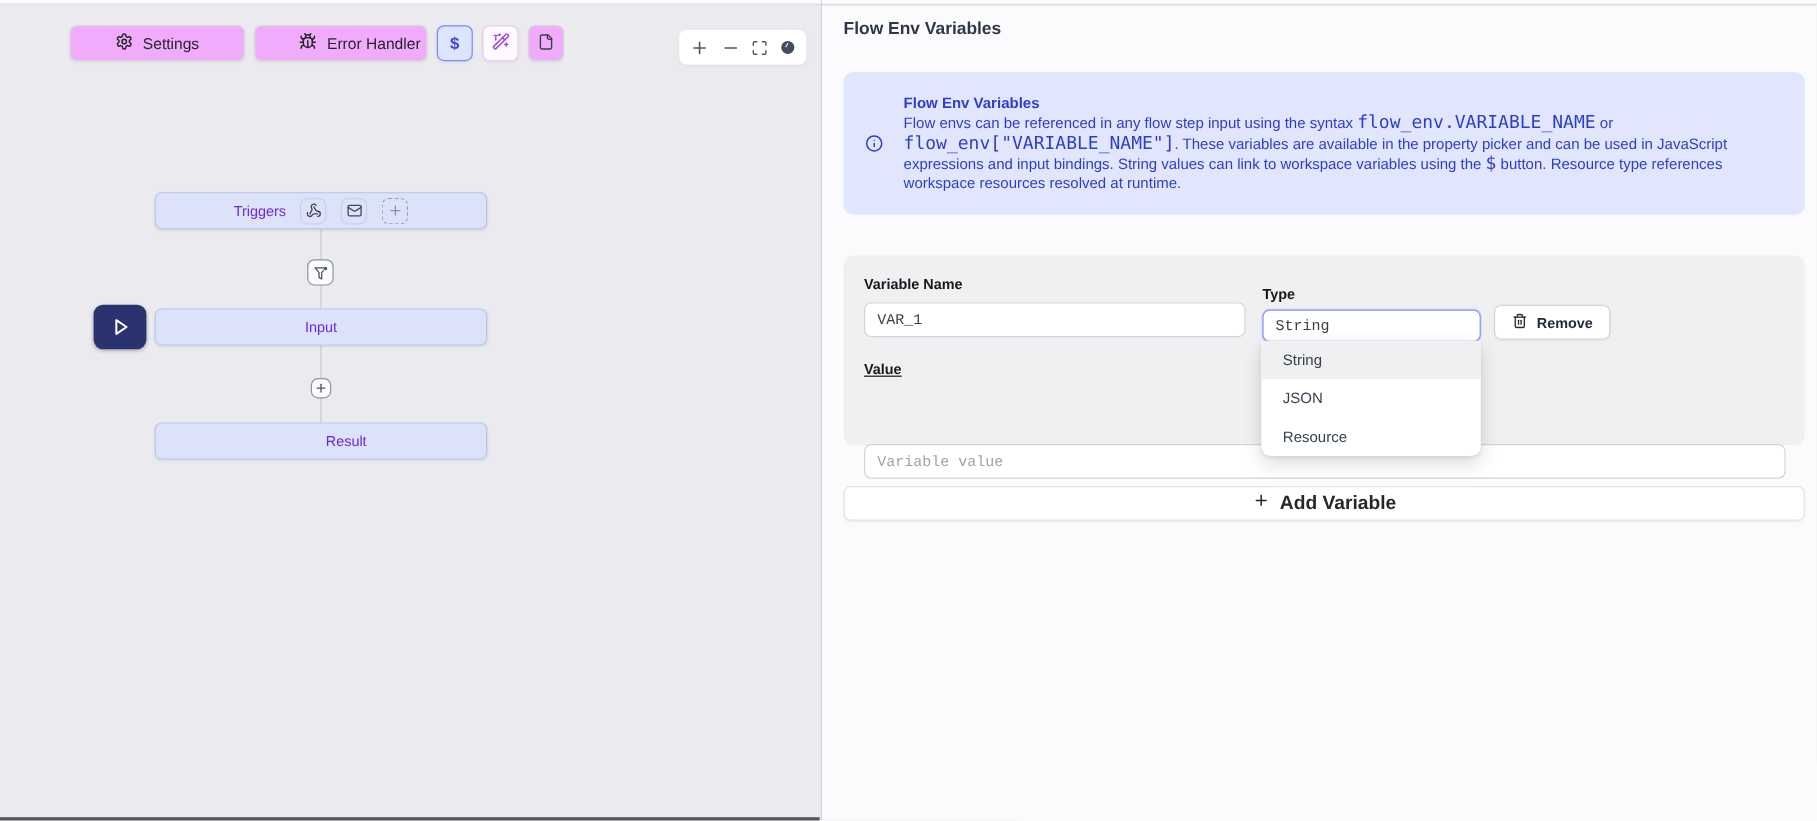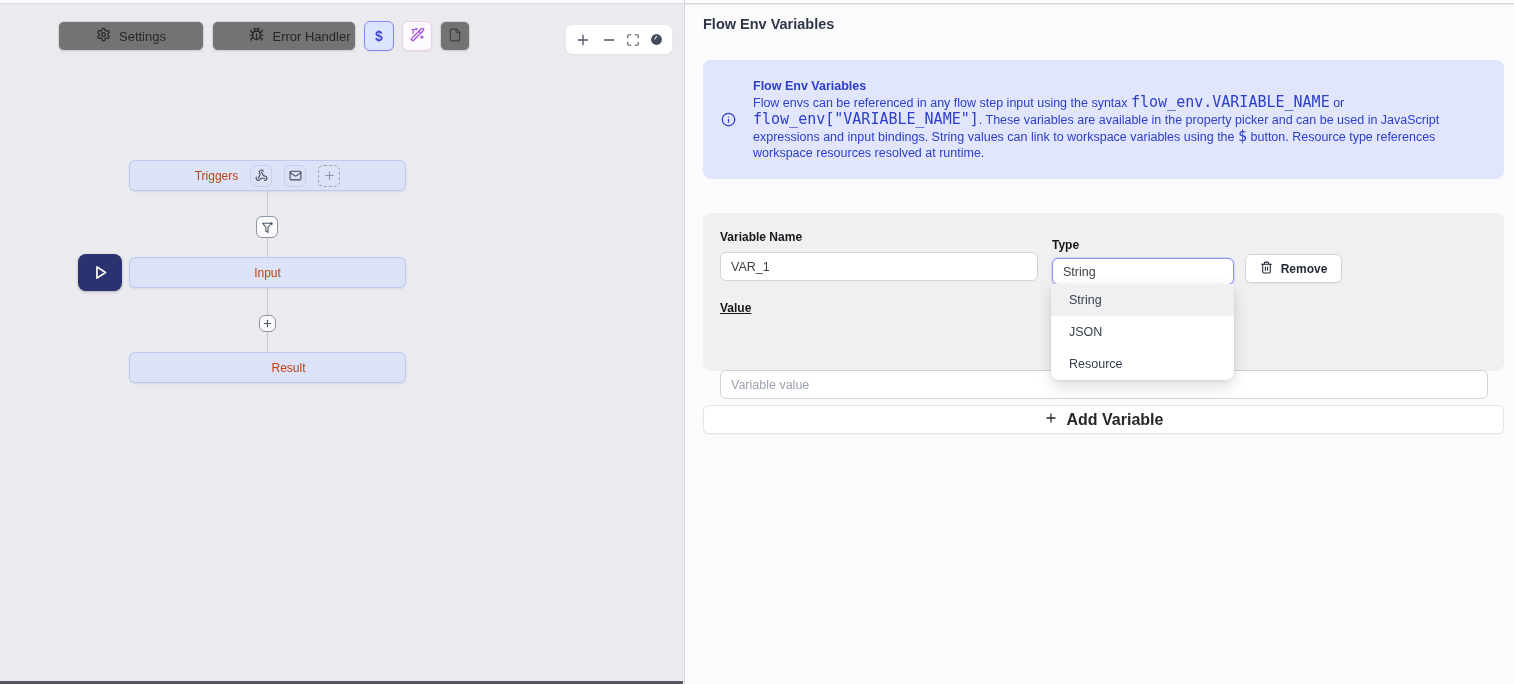--- a/index.html
+++ b/index.html
@@ -9,39 +9,39 @@
   .topstrip { position: absolute; left: 0; top: 0; width: 100%; height: 4px;
     background: #fdfdfe; border-bottom: 1px solid #d9dade; z-index: 5; }
 
   
   .canvas { position: absolute; left: 0; top: 5px; width: 684px; height: 679px; background: #eaeaef; }
   .divider { position: absolute; left: 684px; top: 0; width: 1px; height: 684px; background: #d6d6da; z-index: 6; }
   .hscrollbar { position: absolute; left: 0; top: 676px; width: 683px; height: 3px; background: #56565e; }
 
   .toolbar { position: absolute; left: 58px; top: 16px; display: flex; gap: 8px; align-items: center; }
   .btn { display: flex; align-items: center; justify-content: center; gap: 8px; height: 30px;
-    background: #737373; border: 1px solid #d4d4d8; border-radius: 6px;
+    background: #f0abfc; border: 1px solid #d4d4d8; border-radius: 6px;
     font-size: 13px; color: #27272a; font-weight: 500; box-shadow: 0 1px 2px rgba(0,0,0,.05); cursor: pointer; }
   .btn svg { flex: 0 0 auto; }
   .btn-settings { width: 146px; }
   .btn-error { width: 144px; padding-left: 32px; }
   .btn-sq { width: 30px; }
   .btn-dollar { background: #dde4fd; border-color: #7d8af2; color: #4348d4; font-weight: 700; font-size: 14px; }
   .btn-wand { background: #fdfaff; border-color: #efccf4; color: #a24bdb; }
   .btn-file { color: #3f3f46; }
 
   .zoomctl { position: absolute; left: 566px; top: 20px; width: 106px; height: 29px; background: #ffffff;
     border-radius: 6px; display: flex; align-items: center; justify-content: space-evenly; color: #4b5563;
     box-shadow: 0 1px 2px rgba(0,0,0,.05); }
   .zoomctl > span { display: flex; align-items: center; cursor: pointer; }
 
   .node { position: absolute; left: 129px; width: 277px; height: 31px;
     background: #dce3f8; border: 1px solid #bec9ee; border-radius: 6px;
     display: flex; align-items: center; justify-content: center; gap: 12px;
-    font-size: 12px; color: #c2410c; box-shadow: 0 1px 2px rgba(0,0,0,.08); cursor: pointer; }
+    font-size: 12px; color: #6d28d9; box-shadow: 0 1px 2px rgba(0,0,0,.08); cursor: pointer; }
   .miniicon { width: 22px; height: 22px; border: 1px solid #c6cff0; border-radius: 6px;
     display: flex; align-items: center; justify-content: center; color: #3f4756; background: transparent; cursor: pointer; }
   .miniicon.dashed { border: 1.5px dashed #98a1b3; color: #8a93a6; }
 
   .vline { position: absolute; left: 267px; width: 1px; background: #c8c8d0; }
   .linebox { position: absolute; background: #fbfbfd; border: 1px solid #8b95a6; border-radius: 6px;
     display: flex; align-items: center; justify-content: center; color: #4b5563; cursor: pointer; }
 
   .playbtn { position: absolute; left: 78px; top: 249px; width: 44px; height: 37px; background: #2b3270;
     border-radius: 8px; display: flex; align-items: center; justify-content: center; color: #ffffff;
@@ -55,21 +55,21 @@
     background: #e1e6fc; border-radius: 8px; display: flex; align-items: center; color: #2c3ecb; }
   .infobox .icon-col { flex: 0 0 50px; display: flex; justify-content: center; }
   .infobox .txt-col { flex: 1; max-width: 728px; font-size: 12.5px; line-height: 16px; padding-right: 20px; }
   .infobox .info-heading { font-weight: 700; }
   .mono { font-family: "DejaVu Sans Mono", monospace; font-size: 15px; }
 
   .card { position: absolute; left: 18px; top: 208px; width: 801px; height: 158px;
     background: #f0f0f3; border-radius: 8px; }
   .field-label { position: absolute; font-size: 12px; font-weight: 700; color: #18181b; }
   .tinput { position: absolute; background: #ffffff; border: 1px solid #d4d4d8; border-radius: 6px;
-    font-size: 12.5px; color: #3f3f46; padding: 0 10px; font-family: Liberation Sans, sans-serif; outline: none; }
+    font-size: 12.5px; color: #3f3f46; padding: 0 10px; font-family: Liberation Mono, monospace; outline: none; }
   .tinput::placeholder { color: #9ca3af; }
   .type-input { border: 1px solid #8b95f5; box-shadow: 0 0 0 1px rgba(129,140,248,.25); }
   .remove-btn { position: absolute; left: 542px; top: 41px; width: 97px; height: 29px;
     display: flex; align-items: center; justify-content: center; gap: 8px; background: #ffffff;
     border: 1px solid #d4d4d8; border-radius: 6px; font-size: 12px; font-weight: 700; color: #1f2937;
     box-shadow: 0 1px 2px rgba(0,0,0,.05); cursor: pointer; }
 
   .dropdown { position: absolute; left: 366px; top: 279px; width: 183px; background: #ffffff;
     border-radius: 0 0 8px 8px; box-shadow: 0 6px 16px rgba(0,0,0,.14), 0 1px 3px rgba(0,0,0,.08); z-index: 10; overflow: hidden; }
   .dropdown .opt { height: 32px; display: flex; align-items: center; padding-left: 18px;

